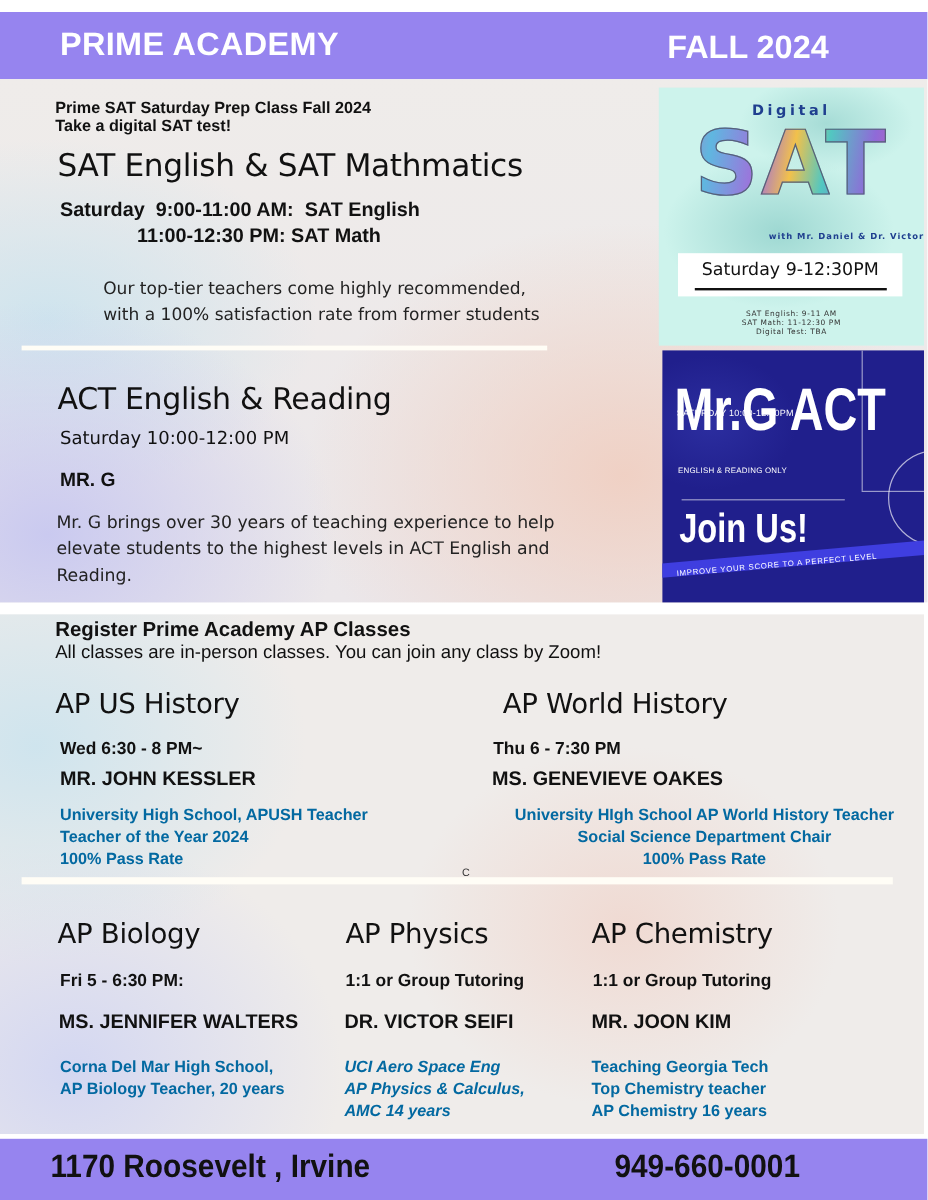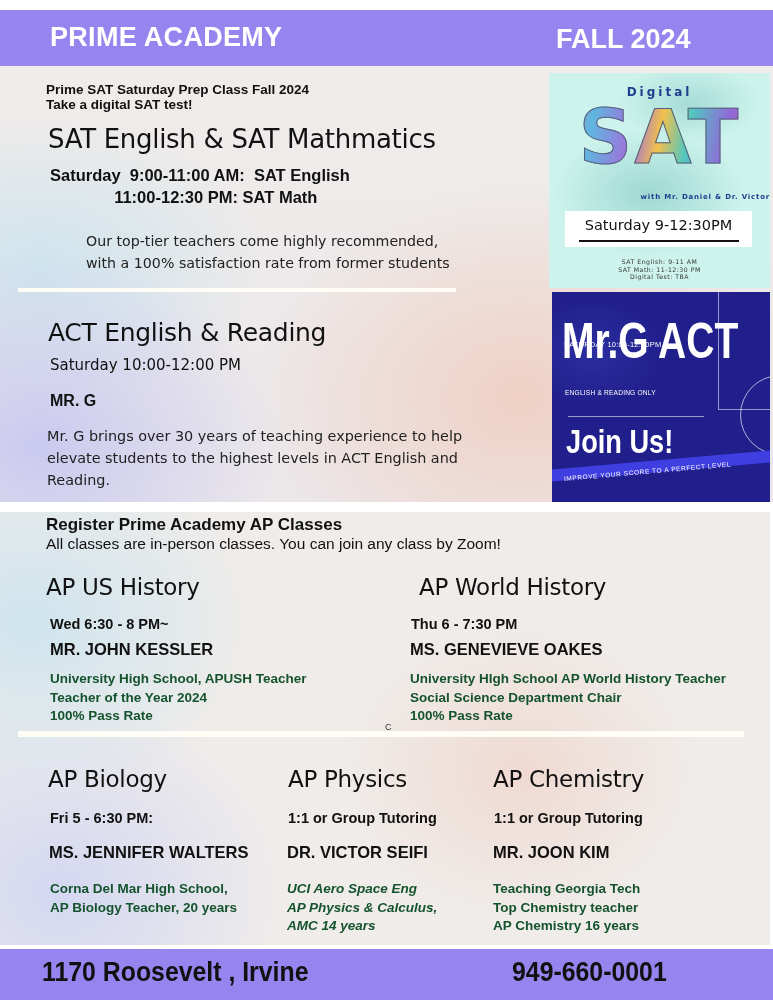--- a/index.html
+++ b/index.html
@@ -179,21 +179,21 @@
   .course-line {
     font-family: "Liberation Sans", sans-serif; font-weight: bold; font-size: 14.5px; color: #111;
     white-space: nowrap;
   }
   .course-teacher {
     font-family: "Liberation Sans", sans-serif; font-weight: bold; font-size: 16.5px; color: #111;
     white-space: nowrap;
   }
   .course-bio {
     font-family: "Liberation Sans", sans-serif; font-weight: bold; font-size: 13.5px;
-    line-height: 18.5px; color: #14532d; white-space: nowrap;
+    line-height: 18.5px; color: #0369a1; white-space: nowrap;
   }
 
   .divider-2 { left: 18px; top: 731px; width: 726px; height: 6px; background: #fffdf6; }
   .stray-c { left: 385px; top: 722px; font-family: "Liberation Sans", sans-serif; font-size: 9px; color: #333; }
 
   
   .footer-band {
     left: 0; top: 949px; width: 773px; height: 51px;
     background: #9684ef;
   }
@@ -269,21 +269,21 @@
 <div class="abs course-teacher" style="left:50px; top:640px;">MR. JOHN KESSLER</div>
 <div class="abs course-bio" style="left:50px; top:670px;">
   <div>University High School, APUSH Teacher</div>
   <div>Teacher of the Year 2024</div>
   <div>100% Pass Rate</div>
 </div>
 
 <div class="abs course-title" style="left:419px; top:574px;">AP World History</div>
 <div class="abs course-line" style="left:411px; top:616px;text-align:center;">Thu 6 - 7:30 PM</div>
 <div class="abs course-teacher" style="left:410px; top:640px;">MS. GENEVIEVE OAKES</div>
-<div class="abs course-bio" style="left:410px; top:670px;">
+<div class="abs course-bio" style="left:429px; top:670px;text-align:center;">
   <div>University HIgh School AP World History Teacher</div>
   <div>Social Science Department Chair</div>
   <div>100% Pass Rate</div>
 </div>
 
 <div class="abs stray-c">C</div>
 <div class="abs divider-2"></div>
 
 <div class="abs course-title" style="left:48px; top:766px;">AP Biology</div>
 <div class="abs course-line" style="left:50px; top:810px;">Fri  5 - 6:30 PM:</div>

